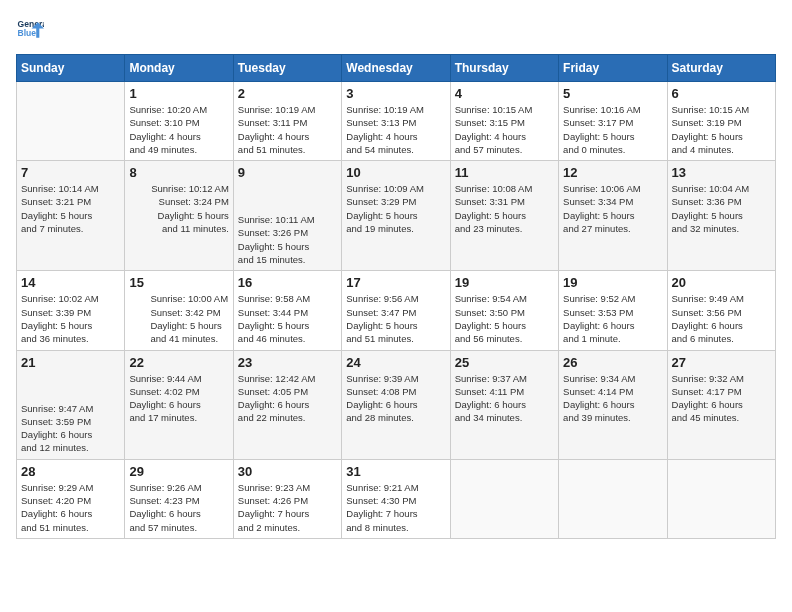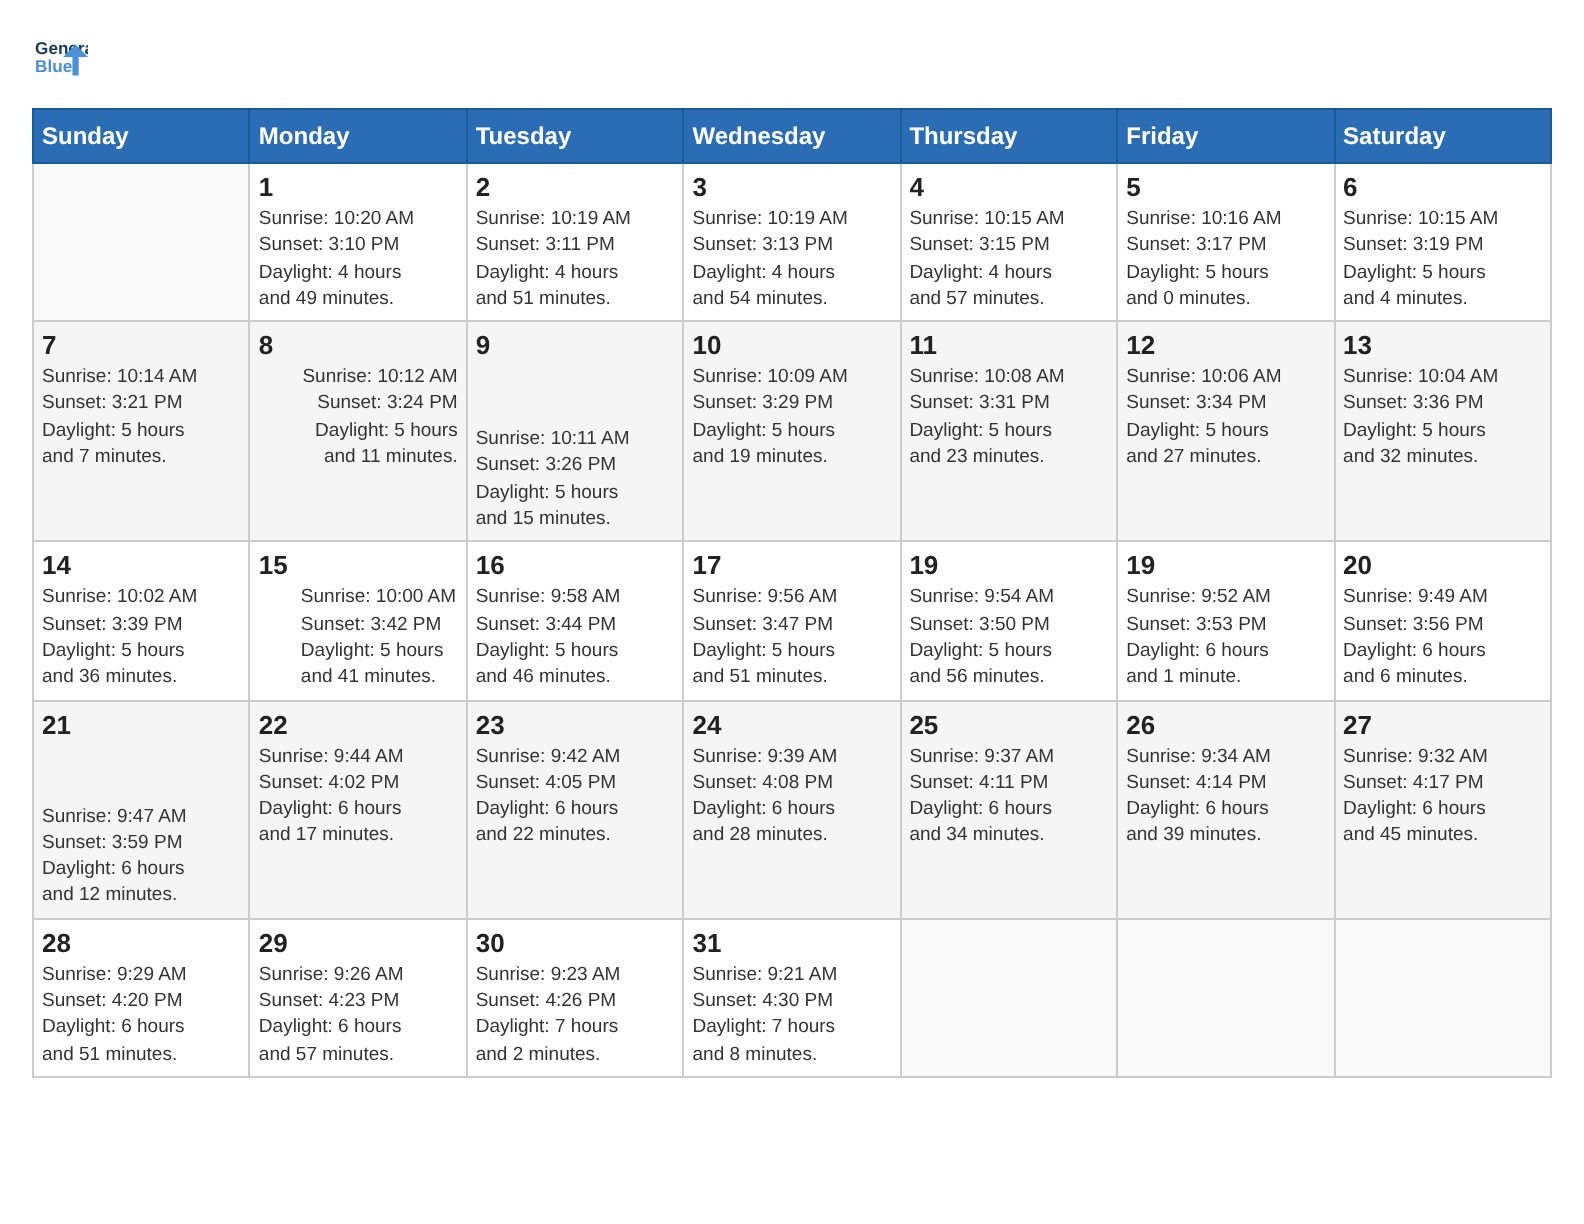--- a/index.html
+++ b/index.html
@@ -271,21 +271,21 @@
         </td>
         <td>
           <div class="day-number">22</div>
           <div class="day-info" style="white-space: pre-line;">Sunrise: 9:44 AM
 Sunset: 4:02 PM
 Daylight: 6 hours
 and 17 minutes.</div>
         </td>
         <td>
           <div class="day-number">23</div>
-          <div class="day-info" style="white-space: pre-line;">Sunrise: 9:42 AM
+          <div class="day-info" style="white-space: pre-line;">Sunrise: 12:42 AM
 Sunset: 4:05 PM
 Daylight: 6 hours
 and 22 minutes.</div>
         </td>
         <td>
           <div class="day-number">24</div>
           <div class="day-info" style="white-space: pre-line;">Sunrise: 9:39 AM
 Sunset: 4:08 PM
 Daylight: 6 hours
 and 28 minutes.</div>

